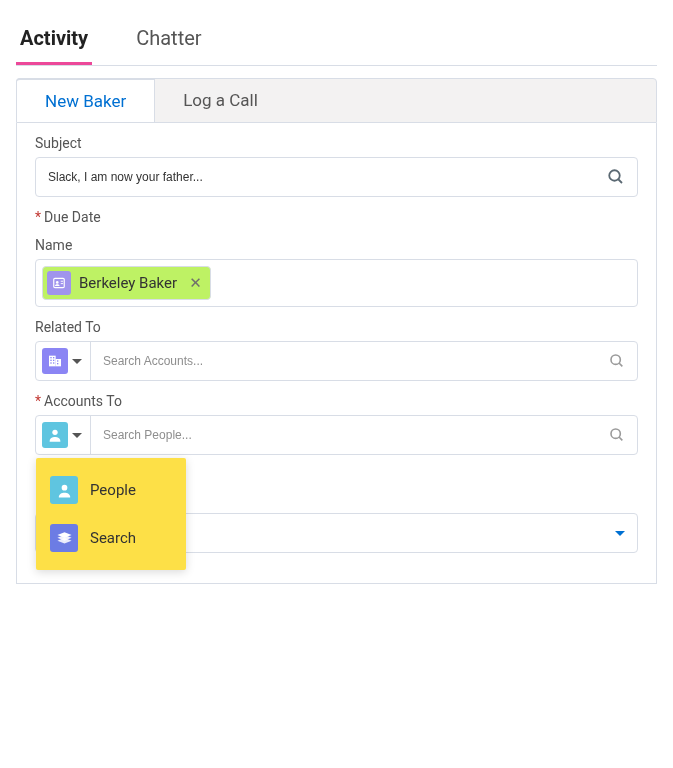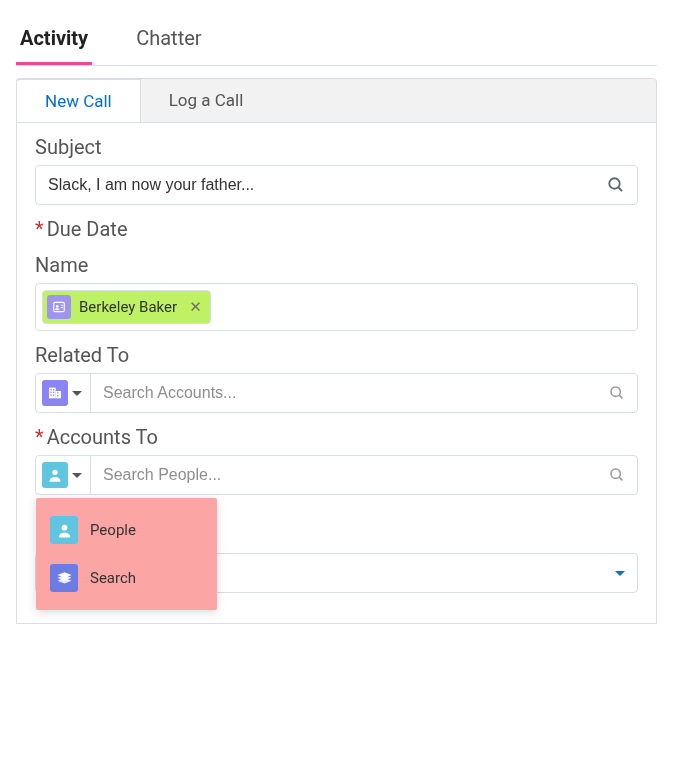--- a/index.html
+++ b/index.html
@@ -54,21 +54,21 @@
     }
     .form-wrap {
       border: 1px solid #d8dde6;
       border-top: none;
       padding: 12px 18px 18px 18px;
     }
     .field {
       margin-bottom: 12px;
     }
     .label {
-      font-size: 20px;
+      font-size: 14px;
       color: #555;
       margin-bottom: 6px;
       display: block;
     }
     .req::before {
       content: "*";
       color: #c23934;
       margin-right: 3px;
     }
     .input-row {
@@ -78,21 +78,21 @@
       width: 100%;
       border: 1px solid #d8dde6;
       border-radius: 4px;
       background: #fff;
       min-height: 40px;
     }
     .input-row input {
       flex: 1;
       border: none;
       outline: none;
-      font-size: 16px;
+      font-size: 12px;
       padding: 9px 12px;
       background: transparent;
       color: #333;
     }
     .input-row input::placeholder { color: #8e8e8e; }
     .right-icon {
       padding: 0 12px;
       color: #5a6872;
       display: flex;
       align-items: center;
@@ -140,22 +140,22 @@
     .caret {
       width: 0; height: 0;
       border-left: 5px solid transparent;
       border-right: 5px solid transparent;
       border-top: 5px solid #555;
     }
     .dropdown {
       position: absolute;
       top: 42px;
       left: 0;
-      width: 181px;
-      background: #fca5a5;
+      width: 150px;
+      background: #fde047;
       border-radius: 2px;
       box-shadow: 0 2px 10px rgba(0,0,0,0.15);
       padding: 8px;
       z-index: 20;
     }
     .dropdown-item {
       display: flex;
       align-items: center;
       gap: 12px;
       padding: 10px 6px;
@@ -178,21 +178,21 @@
   </style>
 </head>
 <body>
 
 <div class="top-tabs">
   <div class="top-tab active">Activity</div>
   <div class="top-tab">Chatter</div>
 </div>
 
 <div class="subtabs-row">
-  <div class="subtab active">New Call</div>
+  <div class="subtab active">New Baker</div>
   <div class="subtab">Log a Call</div>
 </div>
 
 <div class="form-wrap">
 
   <div class="field">
     <label class="label">Subject</label>
     <div class="input-row">
       <input type="text" value="Slack, I am now your father..." style="">
       <span class="right-icon">

